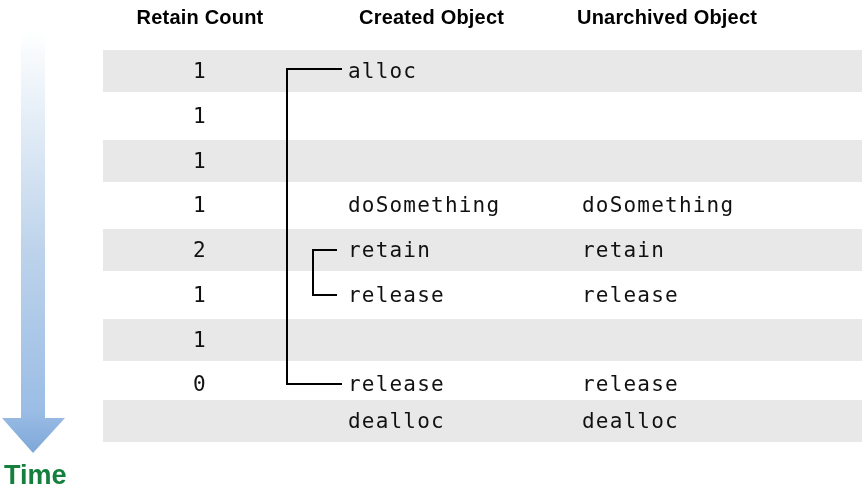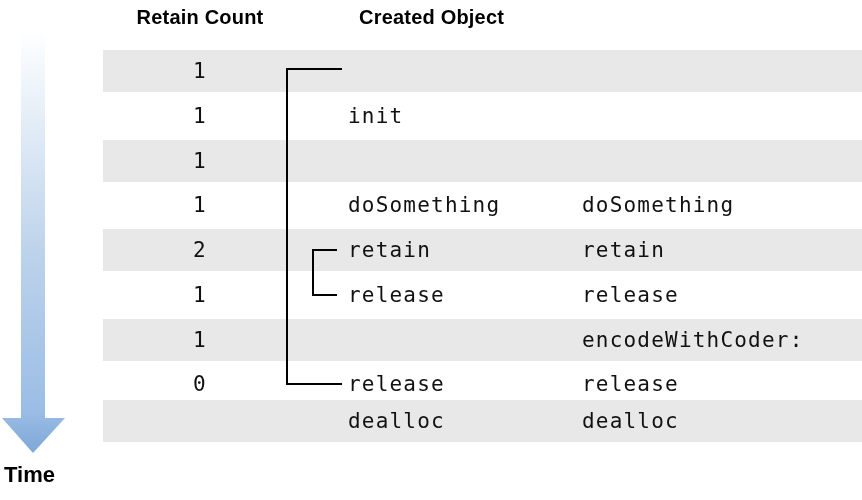--- a/index.html
+++ b/index.html
@@ -49,39 +49,40 @@
       var(--arrow-mid,#bdd3eb) 52%,
       #9bbde5 90%,
       var(--arrow-bottom,#7da7d8) 100%);
     clip-path:polygon(19px 0px, 43px 0px, 43px 386px, 63px 386px,
                       31px 421px, 0px 386px, 19px 386px);
   }
 
   .time-label{
     position:absolute;left:4px;top:462px;
     font-family:"Liberation Sans",sans-serif;
-    font-weight:bold;font-size:22px;line-height:26px;color:#000000;
+    font-weight:bold;font-size:27px;line-height:26px;color:#15803d;
   }
 </style>
 </head>
 <body>
 
 <div class="page">
 
   <div class="hdr hdr-count">Retain Count</div>
   <div class="hdr hdr-created">Created Object</div>
+  <div class="hdr hdr-unarchived">Unarchived Object</div>
 
   <div>
       <div class="row shaded" style="top: 50px;">
         <span class="cell count">1</span>
+        <span class="cell created">alloc</span>
         <span class="cell unarchived"></span>
       </div>
       <div class="row" style="top: 94.75px;">
         <span class="cell count">1</span>
-        <span class="cell created">init</span>
       </div>
       <div class="row shaded" style="top: 139.5px;">
         <span class="cell count">1</span>
         <span class="cell created"></span>
       </div>
       <div class="row" style="top: 184.25px;">
         <span class="cell count">1</span>
         <span class="cell created">doSomething</span>
         <span class="cell unarchived">doSomething</span>
       </div>
@@ -91,21 +92,20 @@
         <span class="cell unarchived">retain</span>
       </div>
       <div class="row" style="top: 273.75px;">
         <span class="cell count">1</span>
         <span class="cell created">release</span>
         <span class="cell unarchived">release</span>
       </div>
       <div class="row shaded" style="top: 318.5px;">
         <span class="cell count">1</span>
         <span class="cell created"></span>
-        <span class="cell unarchived">encodeWithCoder:</span>
       </div>
       <div class="row" style="top: 363.25px;">
         <span class="cell count">0</span>
         <span class="cell created">release</span>
         <span class="cell unarchived">release</span>
       </div>
       <div class="row shaded" style="top: 400px;">
         <span class="cell count"></span>
         <span class="cell created">dealloc</span>
         <span class="cell unarchived">dealloc</span>

